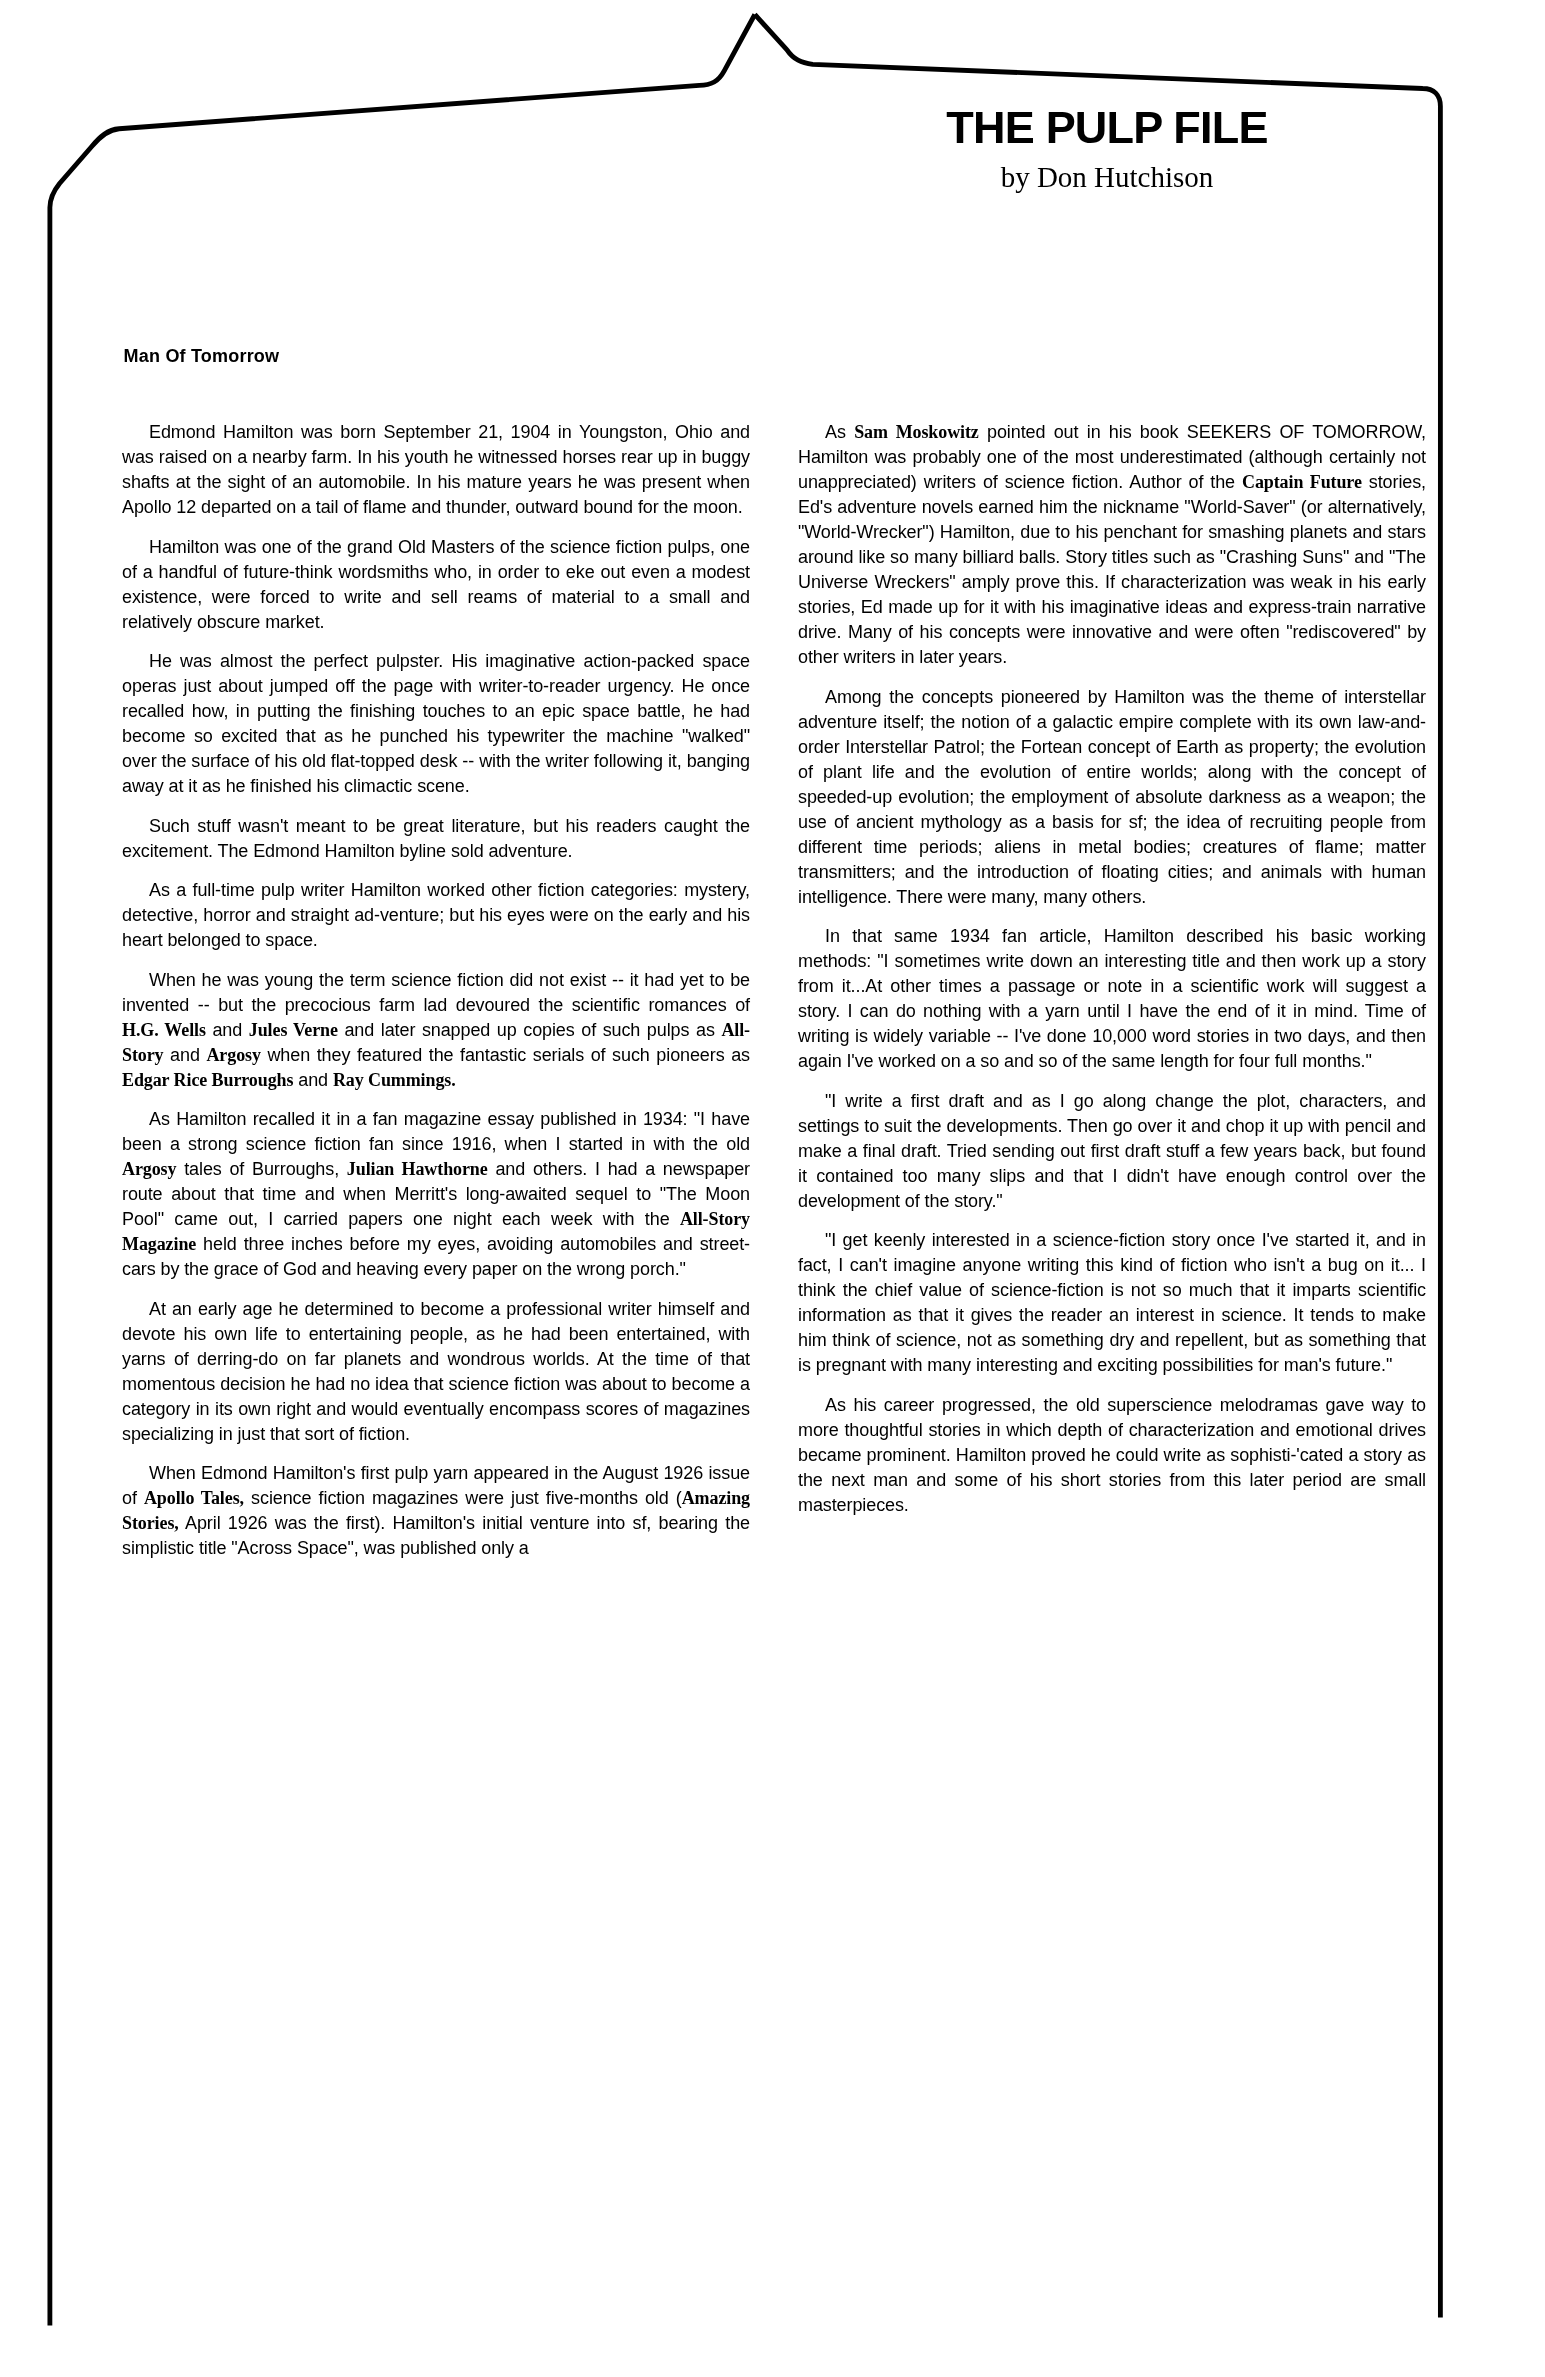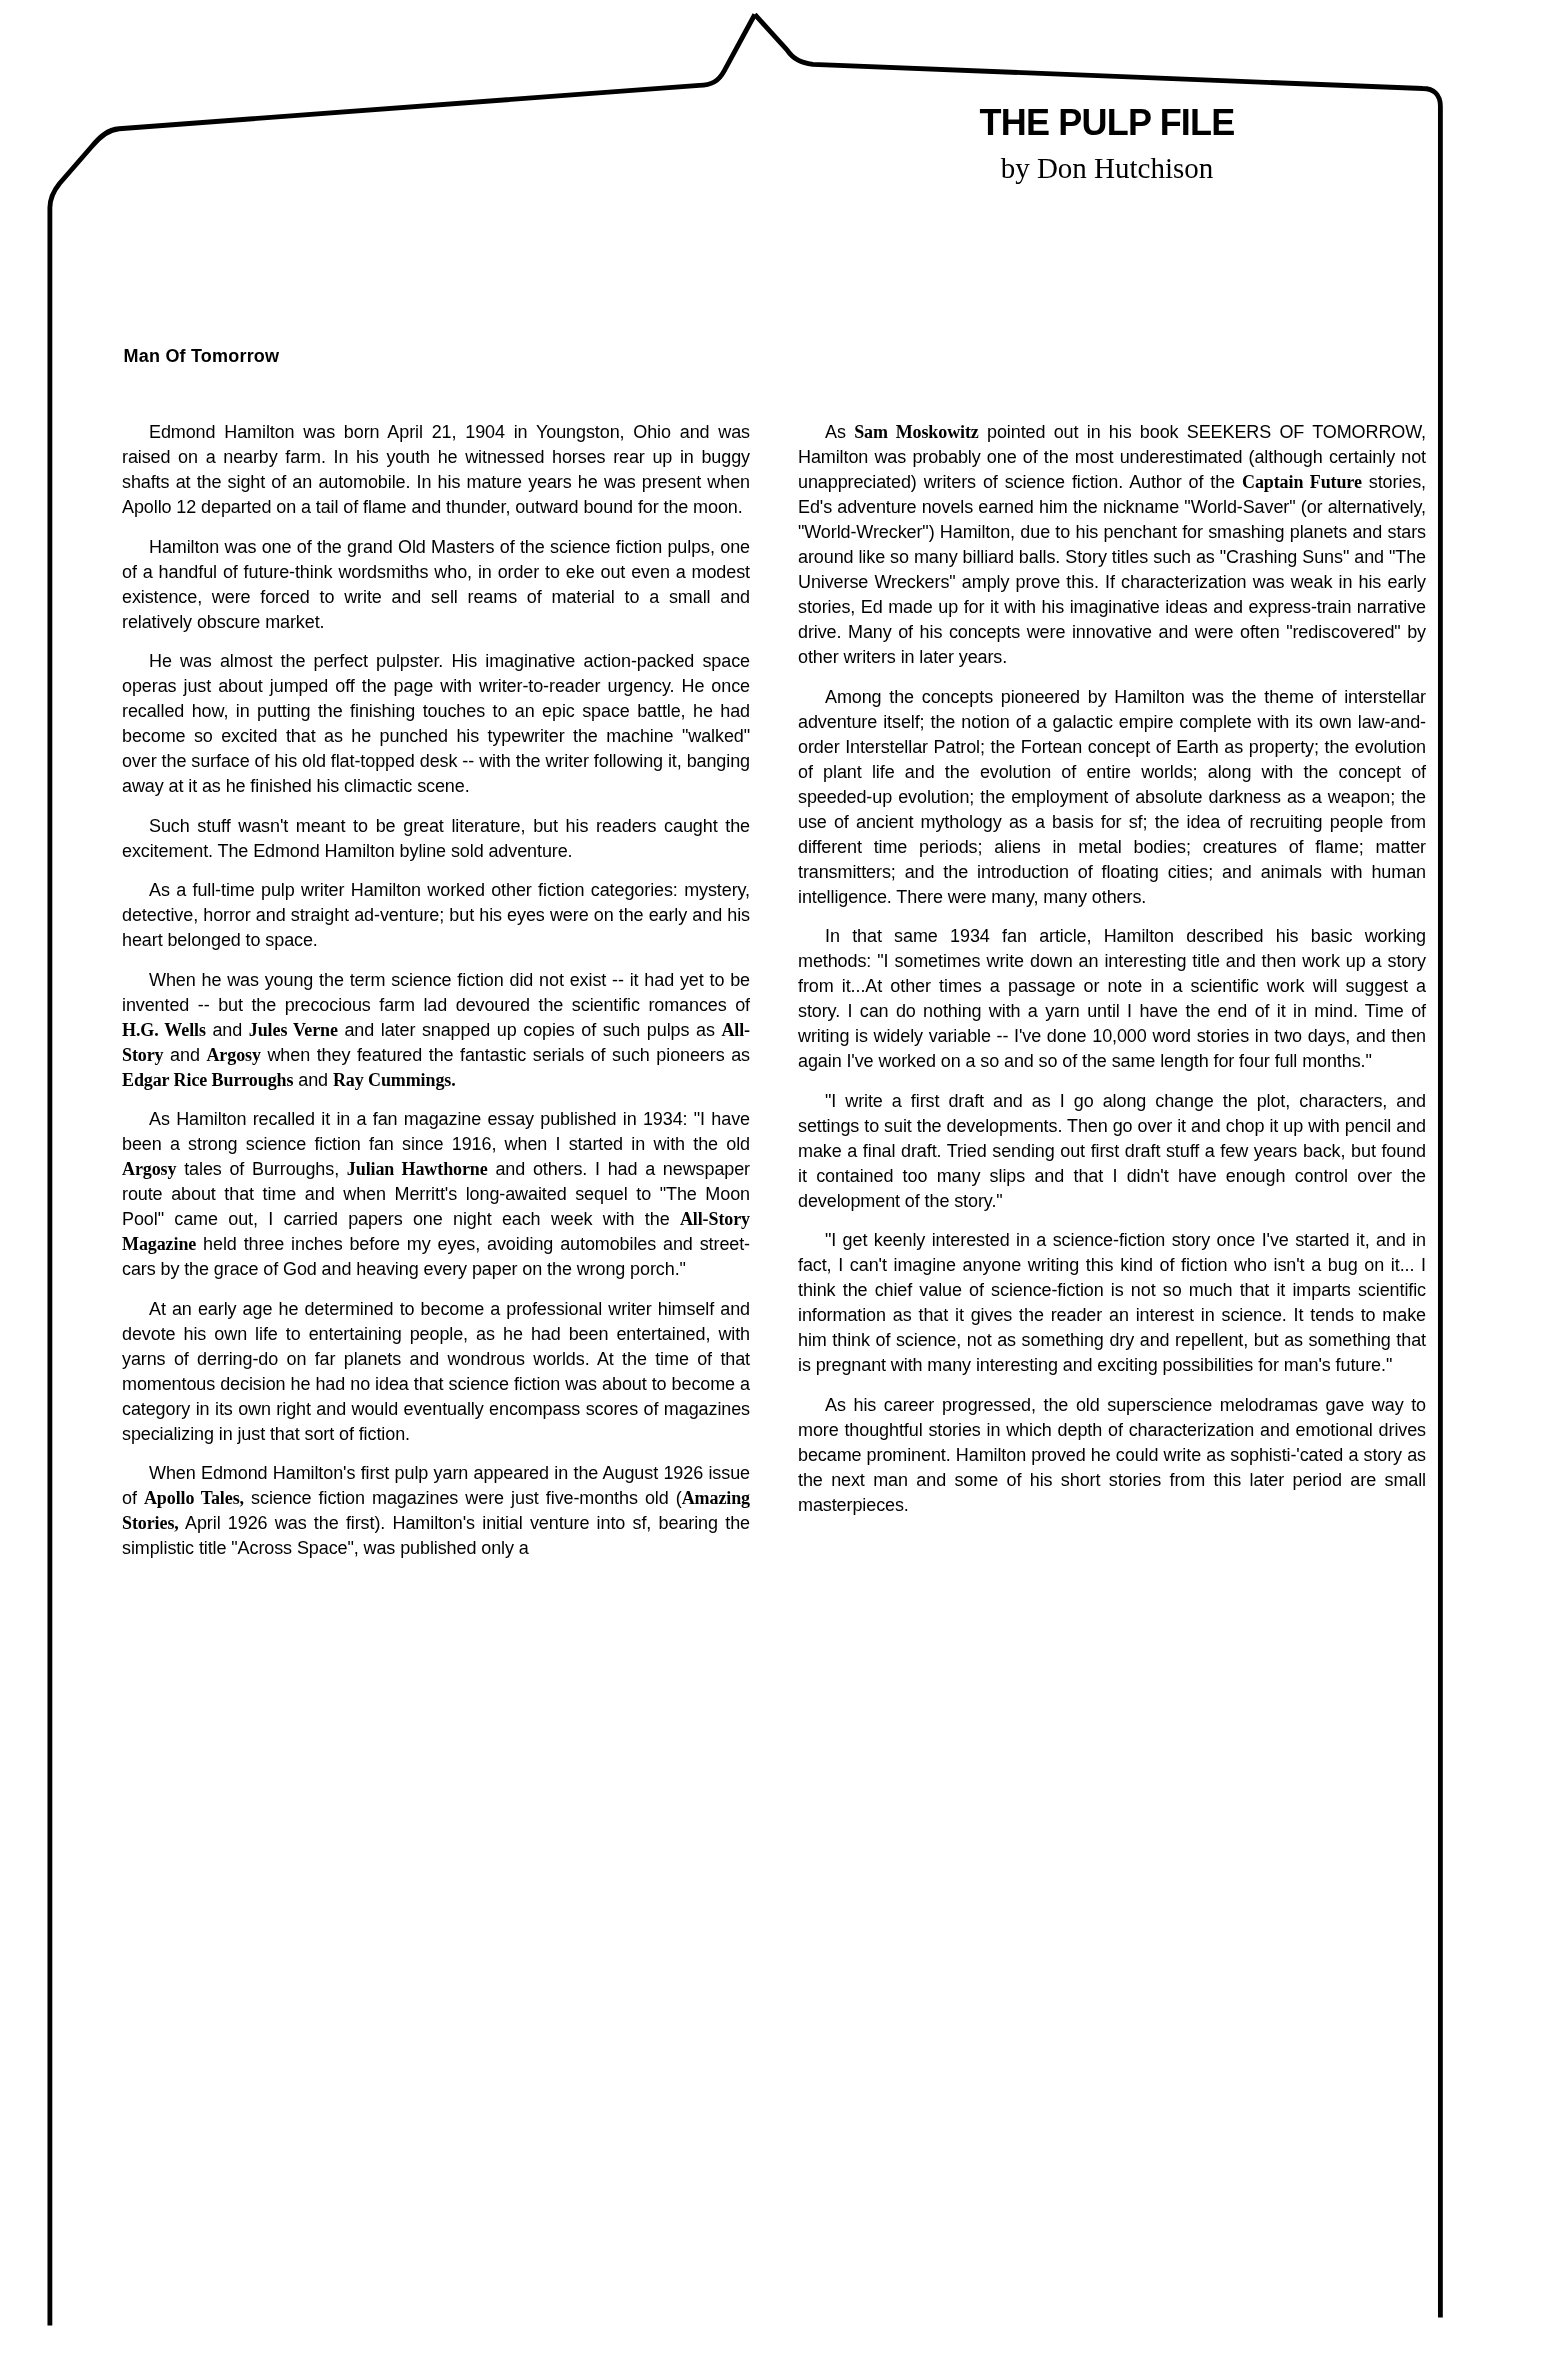--- a/index.html
+++ b/index.html
@@ -38,21 +38,21 @@
   #masthead {
     position: absolute;
     left: 773px;
     top: 105px;
     width: 668px;
     text-align: center;
   }
   #masthead-title {
     font-family: "Liberation Sans", sans-serif;
     font-weight: bold;
-    font-size: 36px;
+    font-size: 45px;
     letter-spacing: -0.8px;
     line-height: 1.0;
     margin: 0;
     white-space: nowrap;
   }
   #masthead-byline {
     font-family: "Liberation Serif", serif;
     font-weight: normal;
     font-size: 29px;
     line-height: 1.0;
@@ -134,21 +134,21 @@
   <div id="masthead">
     <div id="masthead-title">THE PULP FILE</div>
     <div id="masthead-byline">by Don Hutchison</div>
   </div>
 
   <div id="article">
     <h2 id="section-heading">Man Of Tomorrow</h2>
 
     <div id="columns">
       <div class="column" id="column-left">
-          <p class="indent">Edmond Hamilton was born April 21, 1904 in Youngston, Ohio and was raised on a nearby farm. In his youth he witnessed horses rear up in buggy shafts at the sight of an automobile. In his mature years he was present when Apollo 12 departed on a tail of flame and thunder, outward bound for the moon.</p>
+          <p class="indent">Edmond Hamilton was born September 21, 1904 in Youngston, Ohio and was raised on a nearby farm. In his youth he witnessed horses rear up in buggy shafts at the sight of an automobile. In his mature years he was present when Apollo 12 departed on a tail of flame and thunder, outward bound for the moon.</p>
           <p class="indent">Hamilton was one of the grand Old Masters of the science fiction pulps, one of a handful of future-think wordsmiths who, in order to eke out even a modest existence, were forced to write and sell reams of material to a small and relatively obscure market.</p>
           <p class="indent">He was almost the perfect pulpster. His imaginative action-packed space operas just about jumped off the page with writer-to-reader urgency. He once recalled how, in putting the finishing touches to an epic space battle, he had become so excited that as he punched his typewriter the machine "walked" over the surface of his old flat-topped desk -- with the writer following it, banging away at it as he finished his climactic scene.</p>
           <p class="indent">Such stuff wasn't meant to be great literature, but his readers caught the excitement. The Edmond Hamilton byline sold adventure.</p>
           <p class="indent">As a full-time pulp writer Hamilton worked other fiction categories: mystery, detective, horror and straight ad-venture; but his eyes were on the early and his heart belonged to space.</p>
           <p class="indent">When he was young the term science fiction did not exist -- it had yet to be invented -- but the precocious farm lad devoured the scientific romances of <b>H.G. Wells</b> and <b>Jules Verne</b> and later snapped up copies of such pulps as <b>All-Story</b> and <b>Argosy</b> when they featured the fantastic serials of such pioneers as <b>Edgar Rice Burroughs</b> and <b>Ray Cummings.</b></p>
           <p class="indent">As Hamilton recalled it in a fan magazine essay published in 1934: "I have been a strong science fiction fan since 1916, when I started in with the old <b>Argosy</b> tales of Burroughs, <b>Julian Hawthorne</b> and others. I had a newspaper route about that time and when Merritt's long-awaited sequel to "The Moon Pool" came out, I carried papers one night each week with the <b>All-Story Magazine</b> held three inches before my eyes, avoiding automobiles and street-cars by the grace of God and heaving every paper on the wrong porch."</p>
           <p class="indent">At an early age he determined to become a professional writer himself and devote his own life to entertaining people, as he had been entertained, with yarns of derring-do on far planets and wondrous worlds. At the time of that momentous decision he had no idea that science fiction was about to become a category in its own right and would eventually encompass scores of magazines specializing in just that sort of fiction.</p>
           <p class="indent">When Edmond Hamilton's first pulp yarn appeared in the August 1926 issue of <b>Apollo Tales,</b> science fiction magazines were just five-months old (<b>Amazing Stories,</b> April 1926 was the first). Hamilton's initial venture into sf, bearing the simplistic title "Across Space", was published only a</p>
         </div>
       <div class="column" id="column-right">

